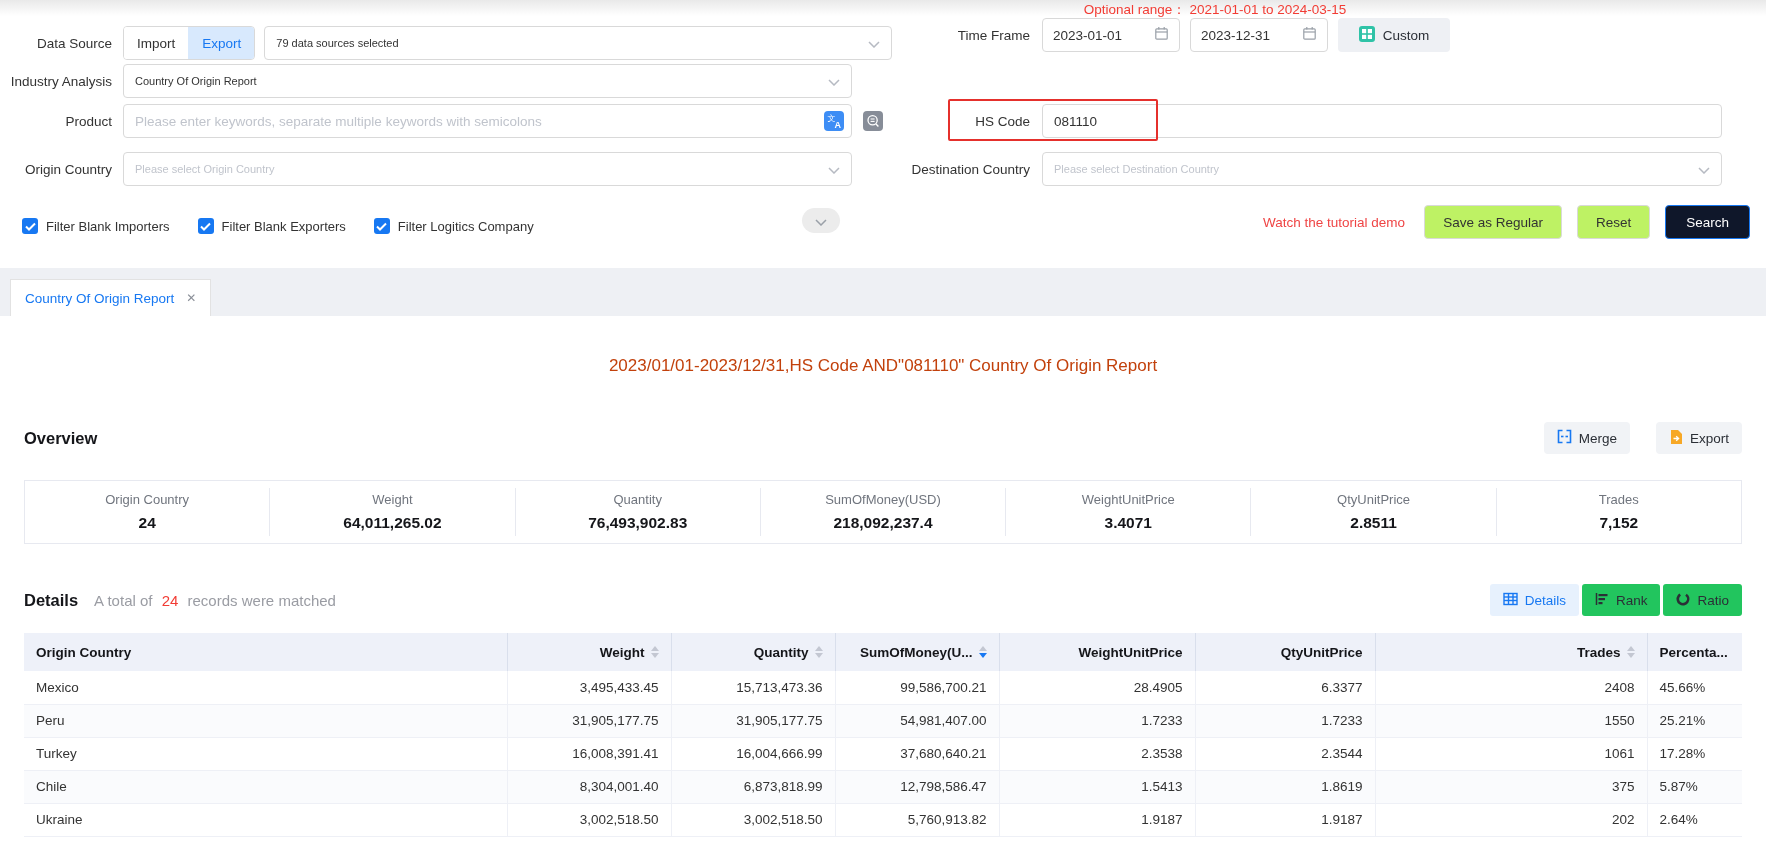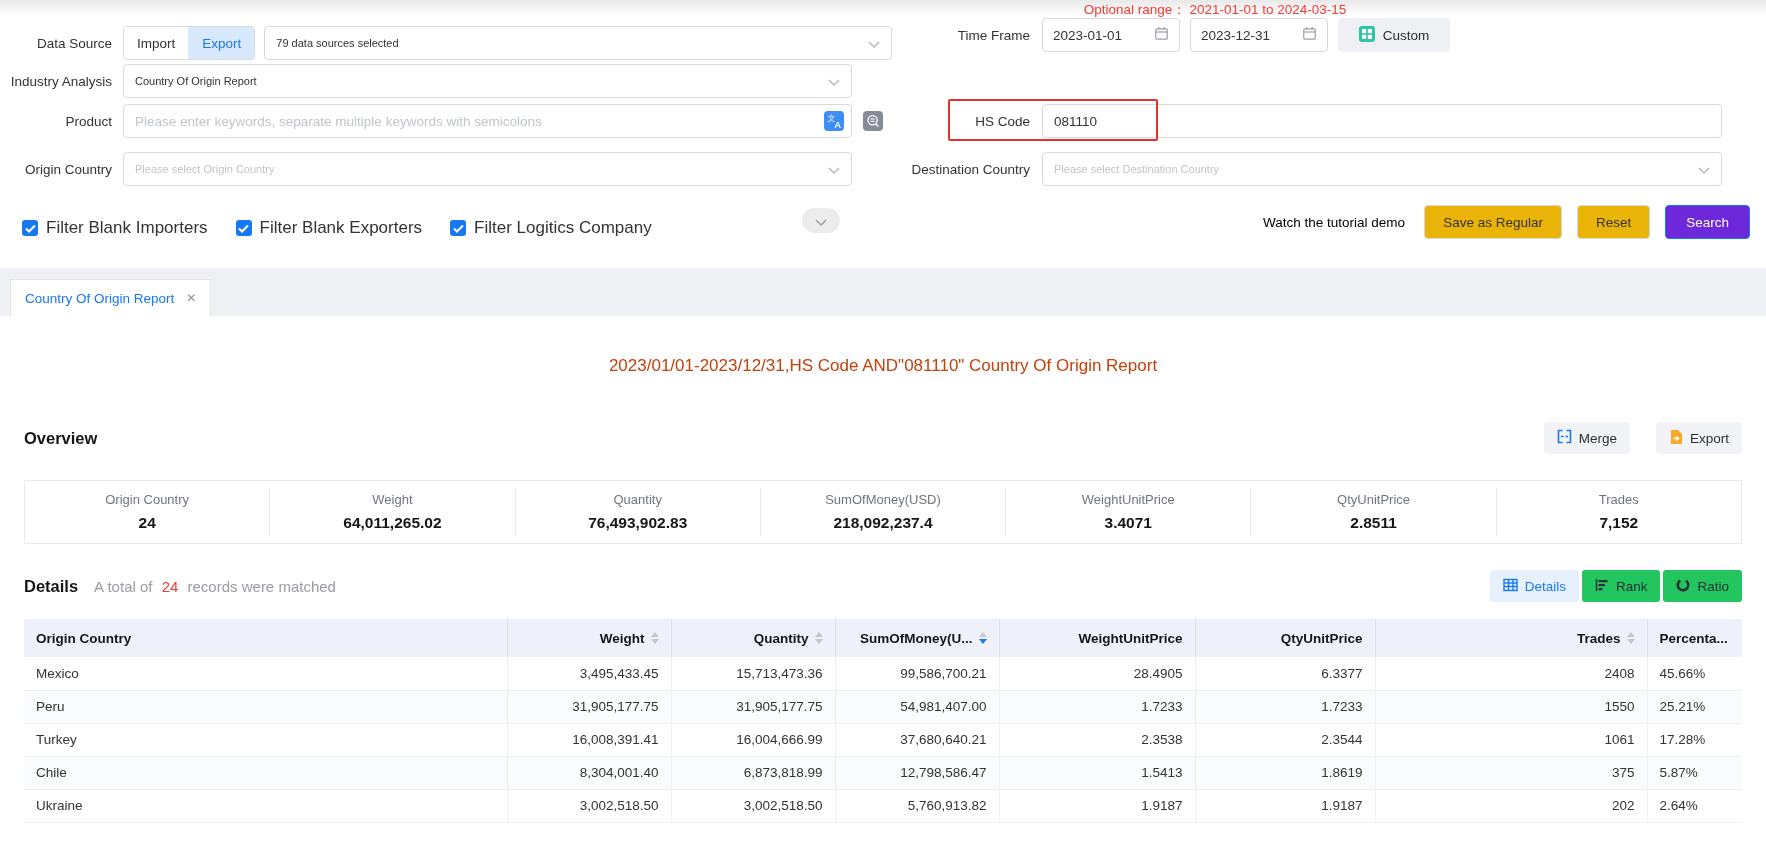--- a/index.html
+++ b/index.html
@@ -43,31 +43,31 @@
   .in-icon { position:absolute; right:8px; top:7px; cursor:pointer; }
   .after-icon { margin-left:11px; cursor:pointer; display:flex; }
 
   .hs-red-box { position:absolute; left:948px; top:99px; width:210px; height:42px;
     border:2px solid #e5302c; border-radius:2px; pointer-events:none; z-index:5; }
 
   .filters-group { position:absolute; left:22px; top:218px; display:flex; gap:28px; }
   .filter-check { display:flex; align-items:center; gap:8px; cursor:pointer; }
   .cbox { width:16px; height:16px; background:#1778f2; border-radius:3px;
     display:flex; align-items:center; justify-content:center; }
-  .filter-check .flt-label { font-size:17px; color:#333; }
+  .filter-check .flt-label { font-size:13px; color:#333; }
 
   .collapse-pill { position:absolute; left:802px; top:208px; width:38px; height:25px;
     background:#ececec; border-radius:13px; display:flex; align-items:center; justify-content:center; cursor:pointer; }
 
   .action-group { position:absolute; right:16px; top:204px; height:36px; display:flex; align-items:center; gap:15px; }
-  .link { color:#000000; font-size:13.5px; cursor:pointer; margin-right:4px; }
+  .link { color:#ef4444; font-size:13.5px; cursor:pointer; margin-right:4px; }
   .btn { height:34px; border-radius:4px; font-size:13.5px; display:flex; align-items:center;
     padding:0 18px; cursor:pointer; }
-  .btn.plain { background:#eab308; border:1px solid #d9d9d9; color:#333; }
-  .btn.primary { background:#6d28d9; border:1px solid #1778f2; color:#fff; padding:0 20px; }
+  .btn.plain { background:#bef264; border:1px solid #d9d9d9; color:#333; }
+  .btn.primary { background:#0f172a; border:1px solid #1778f2; color:#fff; padding:0 20px; }
 
   
   .tab-strip { position:relative; height:48px; background:#eef0f4; }
   .tab { position:absolute; left:10px; bottom:0; height:37px; background:#fff;
     border:1px solid #e2e2e2; border-bottom:none; display:flex; align-items:center; gap:12px;
     padding:0 14px; cursor:pointer; }
   .tab-label { font-size:13.5px; color:#1778f2; }
   .tab-close { font-size:12px; color:#8a8f98; cursor:pointer; }
 
   
@@ -78,21 +78,21 @@
   .tool-btns { display:flex; gap:26px; }
   .tool-btn { height:32px; background:#f1f3f6; border-radius:4px; padding:0 13px;
     display:flex; align-items:center; gap:7px; font-size:13.5px; color:#2b2f36; cursor:pointer; }
 
   .stats-bar { margin:26px 24px 0; border:1px solid #e7e9f0; height:64px; display:flex; align-items:center; }
   .stat { flex:1; text-align:center; border-left:1px solid #e7e9f0; padding:4px 0; }
   .stat:first-child { border-left:none; }
   .stat-label { font-size:13px; color:#70757e; margin-bottom:7px; }
   .stat-value { font-size:15.5px; font-weight:700; color:#15161a; }
 
-  .details-head { margin:26px 24px 0; display:flex; align-items:center; }
+  .details-head { margin:40px 24px 0; display:flex; align-items:center; }
   .details-summary { margin-left:16px; font-size:15px; color:#9a9ca3; }
   .red-count { color:#f23c34; padding:0 5px; }
   .views { margin-left:auto; display:flex; gap:3px; }
   .view-btn { height:32px; padding:0 13px; display:flex; align-items:center; gap:7px;
     font-size:13.5px; background:#22c55e; color:#2b2f36; border-radius:3px; cursor:pointer; }
   .view-btn.active { background:#e7f1fd; color:#1778f2; }
 
   .data-table { margin:17px 24px 0; width:1718px; border-collapse:collapse; table-layout:fixed; }
   .data-table th { background:#eef1f9; height:38px; font-size:13.5px; font-weight:700; color:#15161a;
     border-right:1px solid #d9dfec; padding:0 12px; cursor:pointer; }

